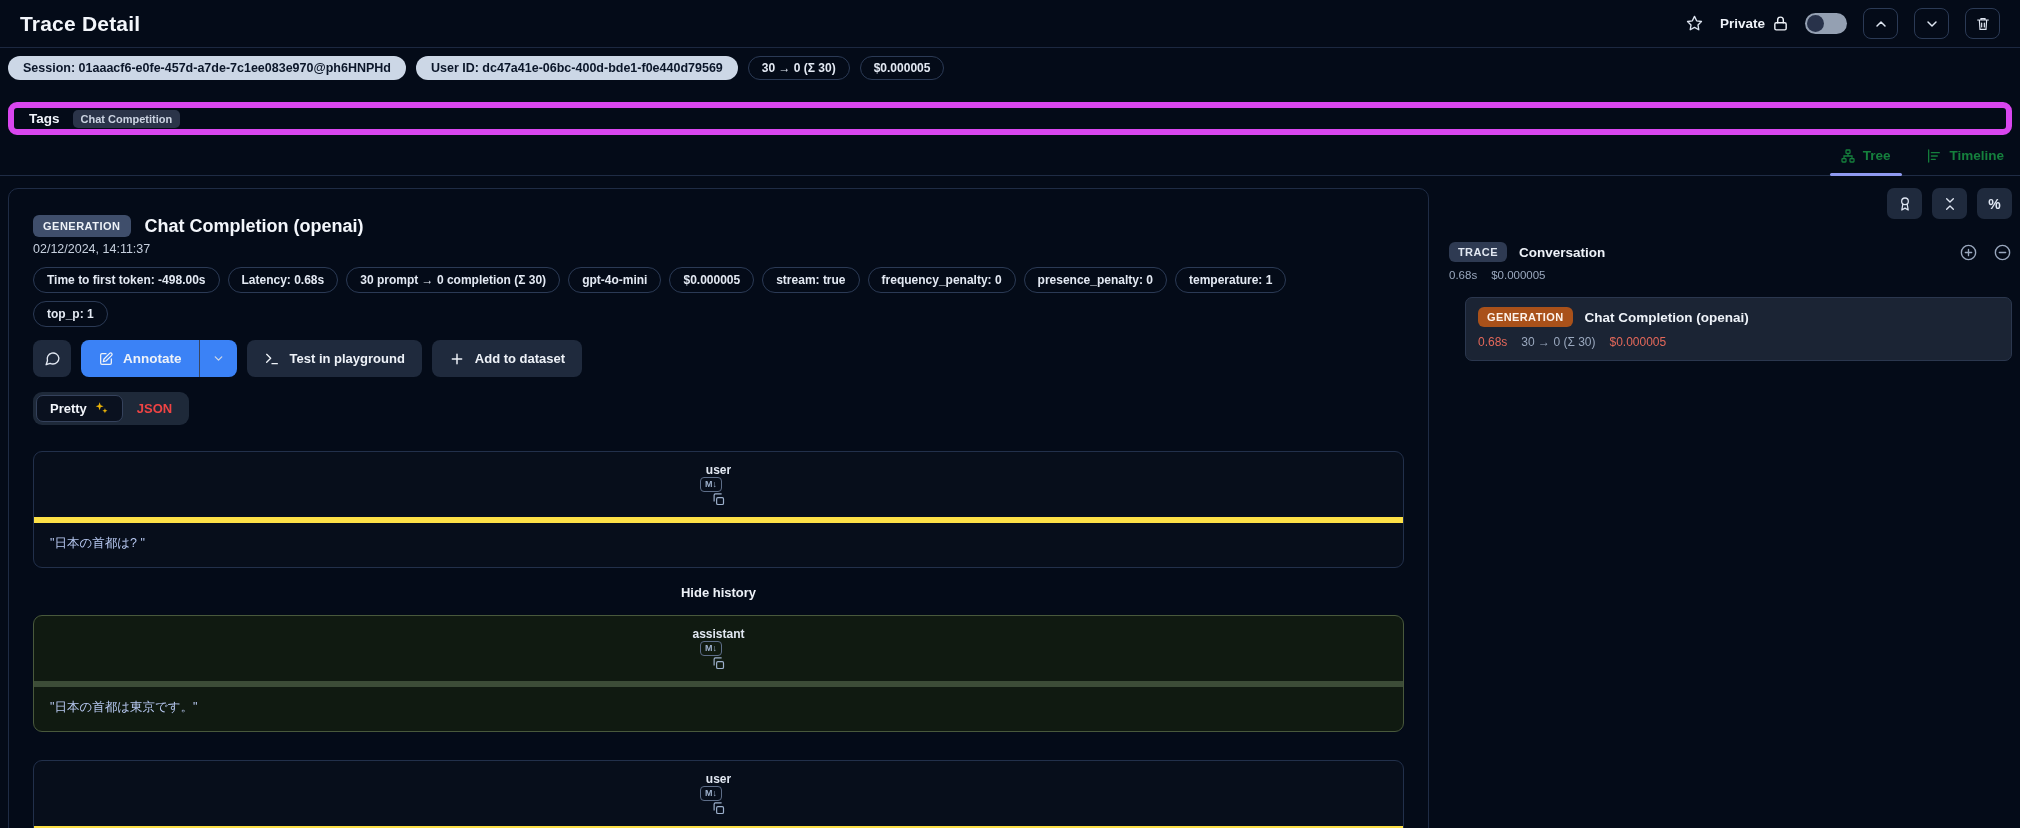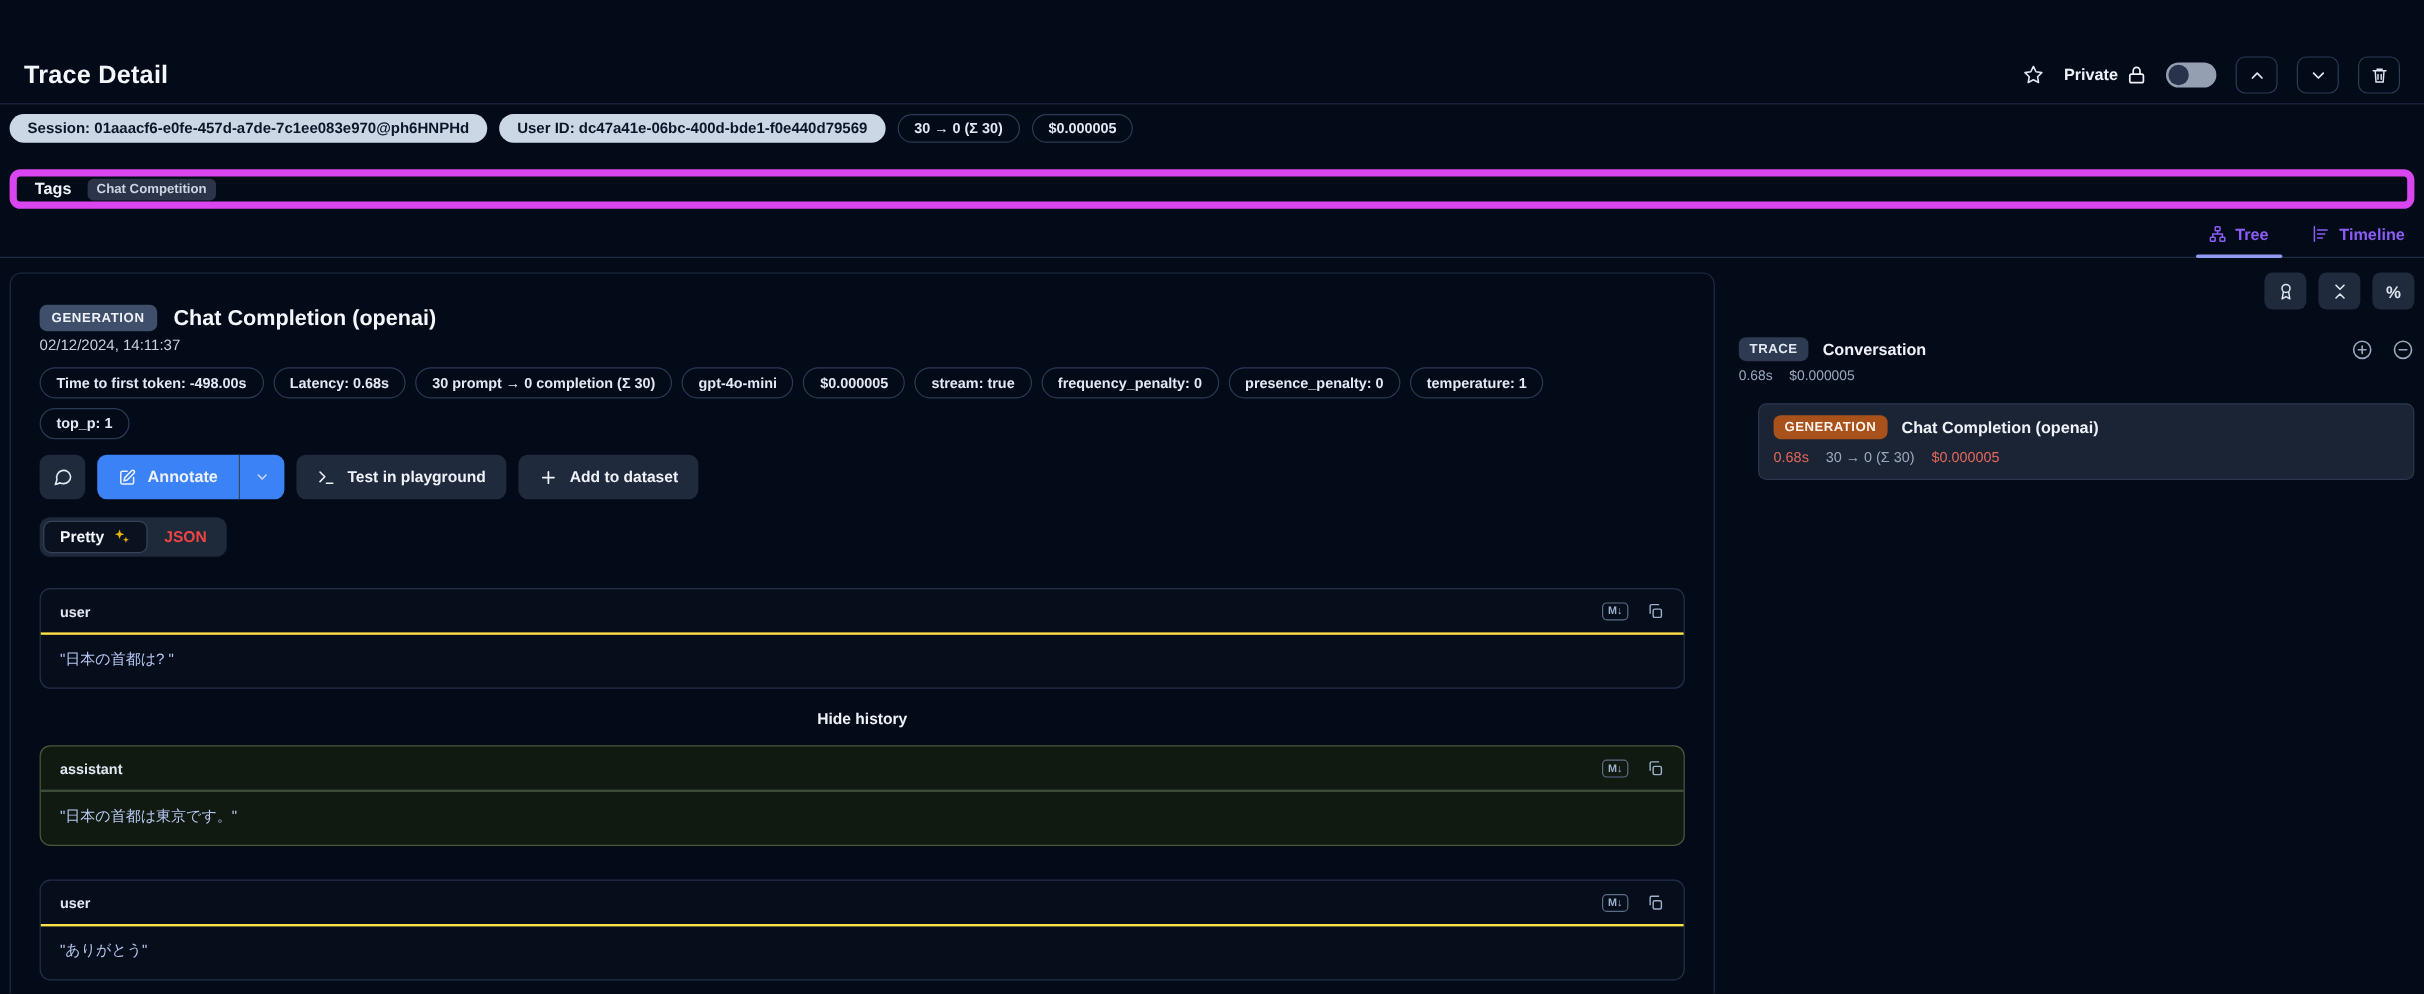--- a/index.html
+++ b/index.html
@@ -6,21 +6,21 @@
   html,body { width:2020px; height:828px; overflow:hidden; }
   body {
     background:#040b18; color:#e7ecf5;
     font-family:"Liberation Sans", sans-serif;
     -webkit-font-smoothing:antialiased;
   }
   svg { display:block; }
 
   
   .top-header { display:flex; align-items:center; justify-content:space-between;
-    padding:9px 20px 9px 20px; border-bottom:1px solid #1c2840; height:48px;margin-top:39px; }
+    padding:9px 20px 9px 20px; border-bottom:1px solid #1c2840; height:48px; }
   .page-title { font-size:21px; font-weight:bold; letter-spacing:.2px; color:#f3f6fb; }
   .header-actions { display:flex; align-items:center; gap:16px;text-align:right; }
   .icon-plain { color:#dfe6f2; cursor:pointer; }
   .privacy { display:flex; align-items:center; gap:7px; font-size:13.5px; font-weight:bold; color:#eef2f8; }
   .toggle { width:42px; height:21px; border-radius:11px; background:#94a0b2; position:relative; cursor:pointer; }
   .toggle .knob { position:absolute; left:2px; top:2px; width:17px; height:17px; border-radius:50%; background:#28324a; }
   .sq-btn { width:35px; height:31px; border:1px solid #2b3a55; border-radius:8px;
     display:flex; align-items:center; justify-content:center; color:#dfe6f2; cursor:pointer; background:transparent; }
 
   
@@ -32,22 +32,22 @@
 
   .tags-bar { margin:12px 8px 0; border:6px solid #d946ef; border-radius:9px;
     display:flex; align-items:center; gap:13px; height:33px; padding:0 15px; }
   .tags-label { font-size:13.5px; font-weight:bold; color:#f0f4fa; }
   .tag-chip { background:#2b3449; color:#ccd4e2; font-size:11px; font-weight:bold;
     padding:3px 8px; border-radius:5px; cursor:pointer; }
 
   
   .view-tabs { display:flex; justify-content:flex-end; align-items:flex-end;
     border-bottom:1px solid #1f2c45; padding:0 14px; height:41px; gap:32px; }
-  .vtab { display:flex; align-items:center; gap:7px; font-size:13.5px; font-weight:bold;
-    color:#8b5cf6; padding:8px 2px 11px; position:relative; cursor:pointer; }
+  .vtab { display:flex; gap:7px; font-size:13.5px; font-weight:bold;
+    color:#15803d; padding:8px 2px 11px; position:relative; cursor:pointer; }
   .vtab.active::after { content:''; position:absolute; left:-8px; right:-10px; bottom:-1px;
     height:3px; background:#8f9af0; border-radius:2px; }
 
   
   .content-row { display:flex; align-items:flex-start; gap:20px; padding:12px 8px 0; }
 
   .main-card { width:1421px; height:700px; border:1px solid #1f2c45; border-radius:10px; position:relative; }
   .card-tabs-row { display:flex; justify-content:flex-end; height:37px; }
   .card-tabs { display:flex; align-items:stretch; gap:30px; padding:0 28px;
     border-left:1px solid #1f2c45; border-bottom:1px solid #1f2c45; border-bottom-left-radius:10px; }
@@ -81,21 +81,21 @@
 
   .fmt-toggle { margin-top:15px; display:inline-flex; background:#1e2939; border-radius:9px; padding:3px; }
   .fmt-item { display:flex; align-items:center; gap:7px; padding:5px 13px; border-radius:7px;
     font-size:13px; font-weight:bold; color:#ef4444; border:1px solid transparent; cursor:pointer; }
   .fmt-item.active { background:#0a111f; border-color:#35425c; color:#f3f6fb; }
 
   .messages { margin-top:26px; }
   .msg-card { border:1px solid #22304b; border-radius:9px; background:#070e1b; }
   .msg-card.assistant { border-color:#49593c; background:#101a11; }
   .msg-head { display:flex; align-items:center; padding:11px 16px 10px;
-    border-bottom:2px solid #fde047; }
+    border-bottom:6px solid #fde047;flex-direction:column; }
   .msg-card.assistant .msg-head { border-bottom-color:#3c4c37; }
   .msg-role { font-size:12px; font-weight:bold; color:#e2e8f2; flex:1; }
   .md-chip { border:1.4px solid #5d6d88; border-radius:4px; font-size:9px; font-weight:bold;
     color:#9db0cc; padding:2px 4px; margin-right:15px; cursor:pointer; line-height:1; }
   .copy-btn { color:#9db0cc; cursor:pointer; }
   .msg-body { padding:12px 16px 15px; font-size:12.5px; color:#b7c8f1; }
   .hide-history { text-align:center; padding:17px 0 15px; font-size:13px; font-weight:bold;
     color:#eef2f8; cursor:pointer; }
   .msg-gap { height:28px; }
   .bottom-divider { margin-top:14px; border-top:1px solid #1f2c45; }

